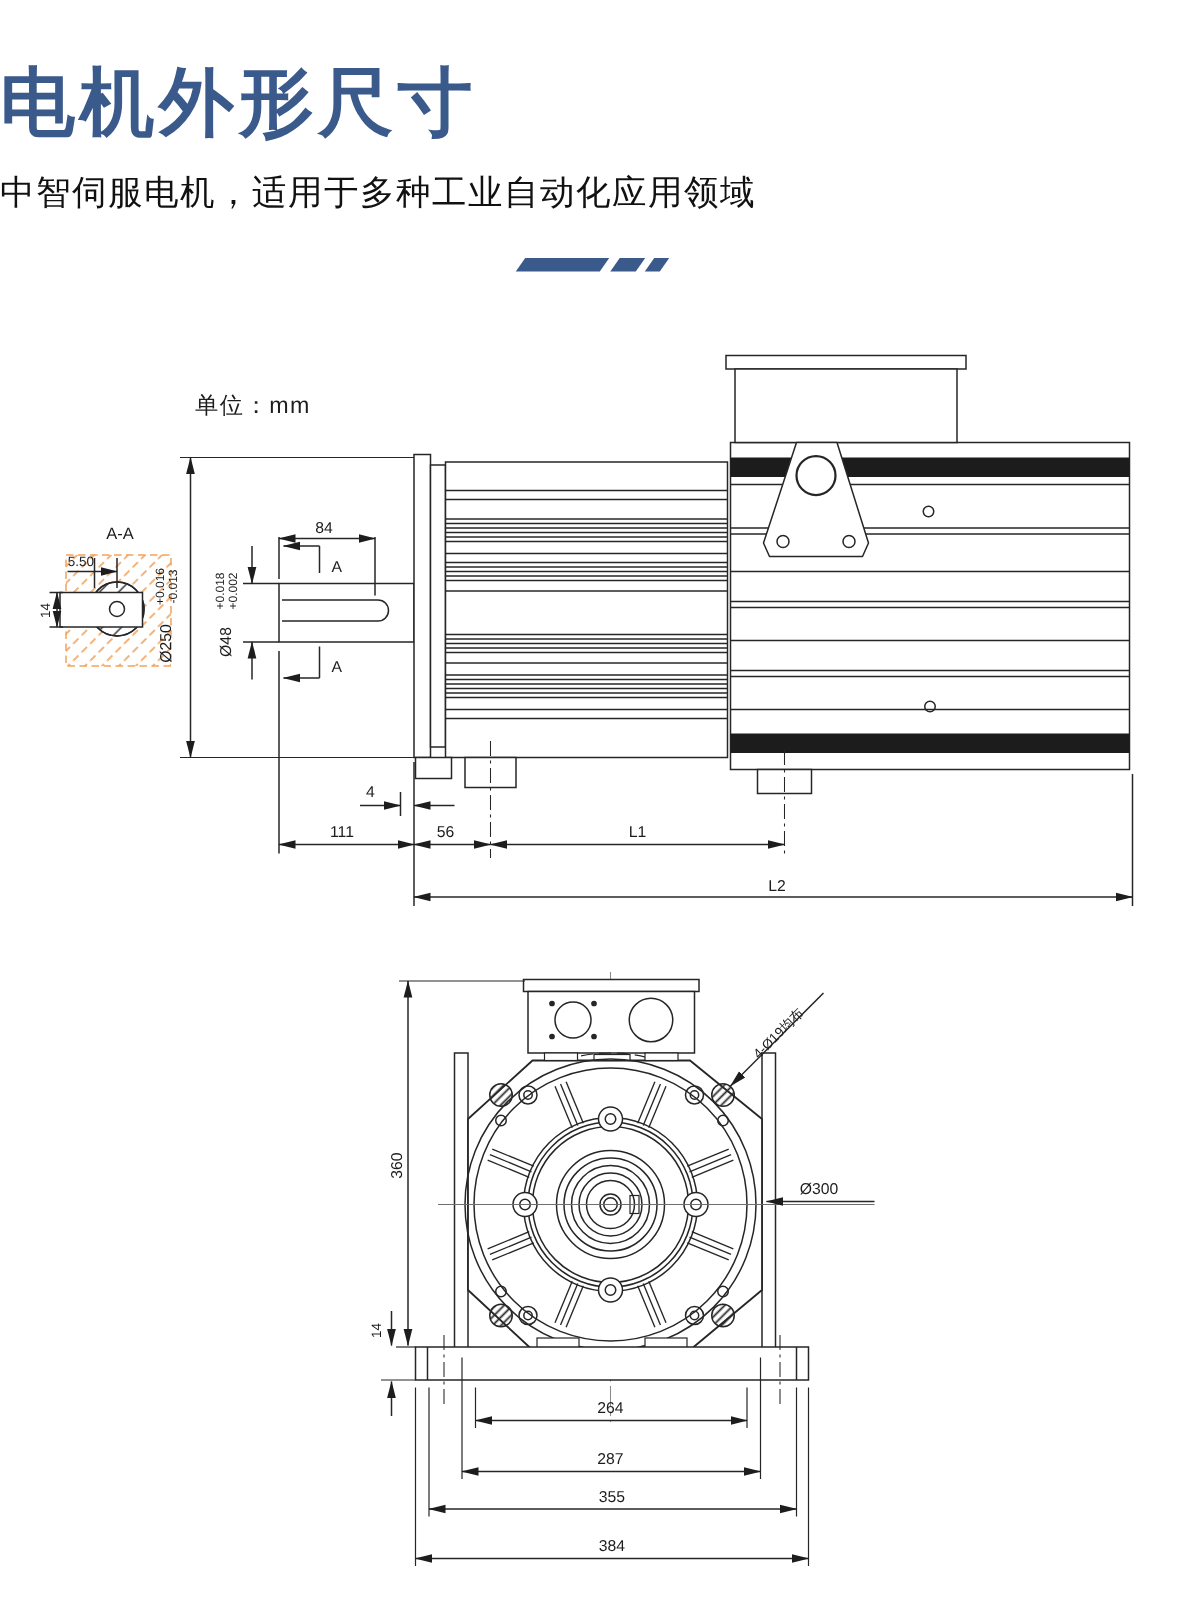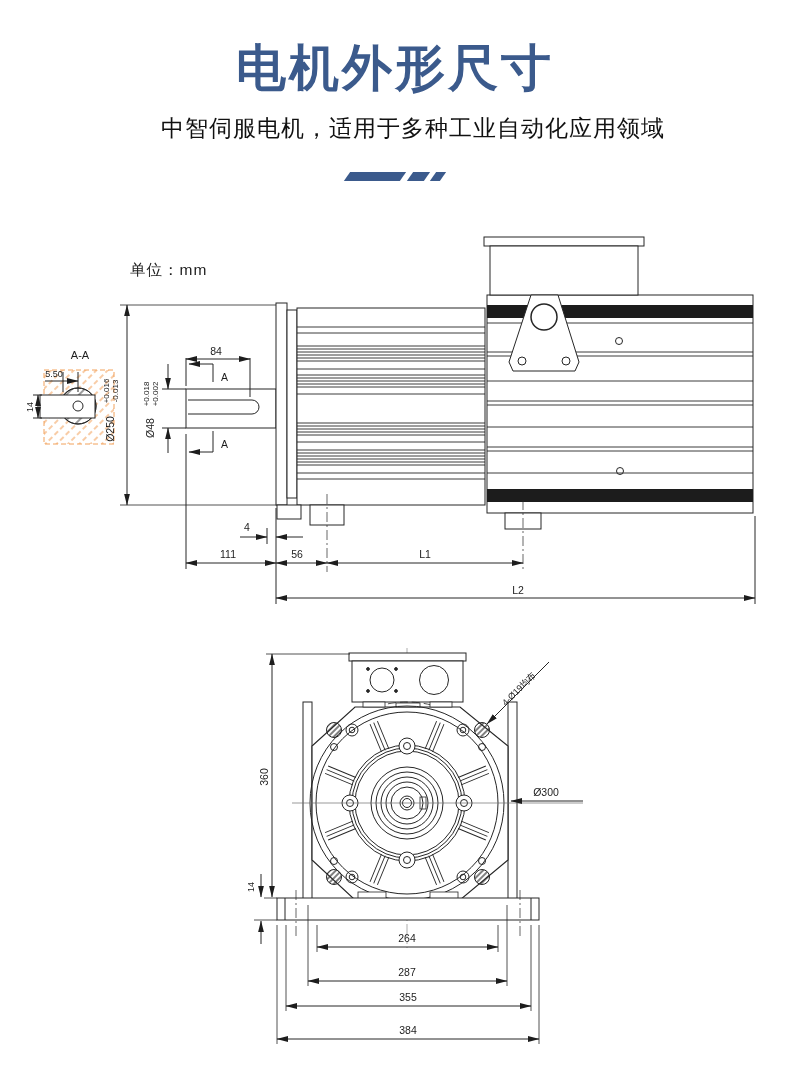--- a/index.html
+++ b/index.html
@@ -1,21 +1,21 @@
 <!DOCTYPE html>
 <html><head>
 <meta charset="utf-8">
 <style>
   html,body{margin:0;padding:0;background:#fff;}
   .page{position:relative;width:790px;height:1079px;background:#fff;overflow:hidden;
         font-family:"Liberation Sans",sans-serif;}
-  .hdr{position:absolute;top:0;left:0;width:790px;text-align:center;font-family:Liberation Serif, serif;}
+  .hdr{position:absolute;top:0;left:0;width:790px;font-family:Liberation Serif, serif;}
   .hdr-title{margin-top:40px;font-size:50px;line-height:56px;font-weight:700;
              color:#3b5a8c;letter-spacing:3px;}
-  .hdr-sub{margin-top:17px;font-size:23px;font-weight:500;color:#111;letter-spacing:1px;padding-left:36px;}
+  .hdr-sub{margin-top:17px;font-size:23px;font-weight:500;color:#111;letter-spacing:1px;}
   .divider{margin:27px auto 0 auto;width:96px;height:10px;display:flex;align-items:center;}
   .divider .seg{height:9px;background:#3b5a8c;transform:skewX(-35deg);}
   .seg-a{width:56px;margin-right:7px;}
   .seg-b{width:17px;margin-right:6px;}
   .seg-c{width:10px;}
   svg.drawing{position:absolute;left:0;top:0;}
   svg text{font-family:"Liberation Sans",sans-serif;fill:#1d1d1d;}
   .dim{font-size:10.5px;}
   .dims{font-size:9px;}
   .tol{font-size:8px;}

